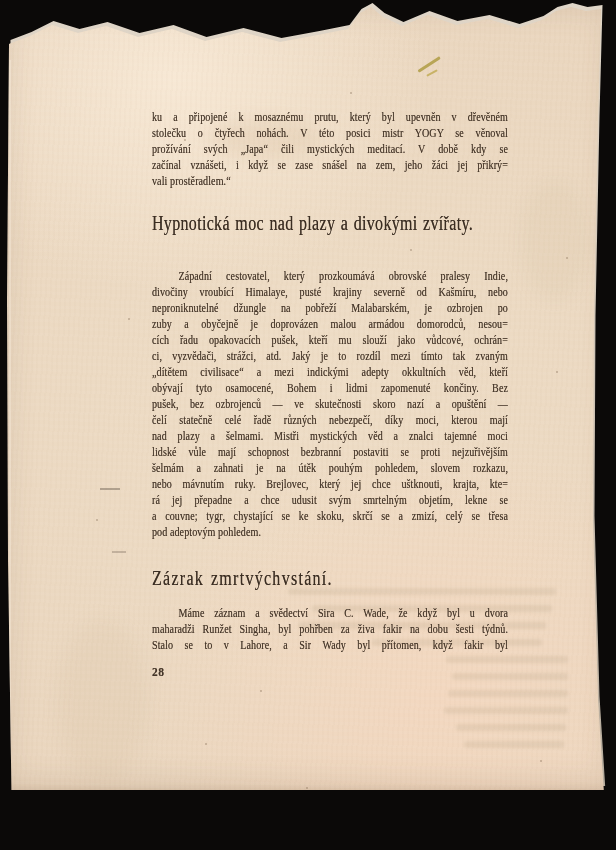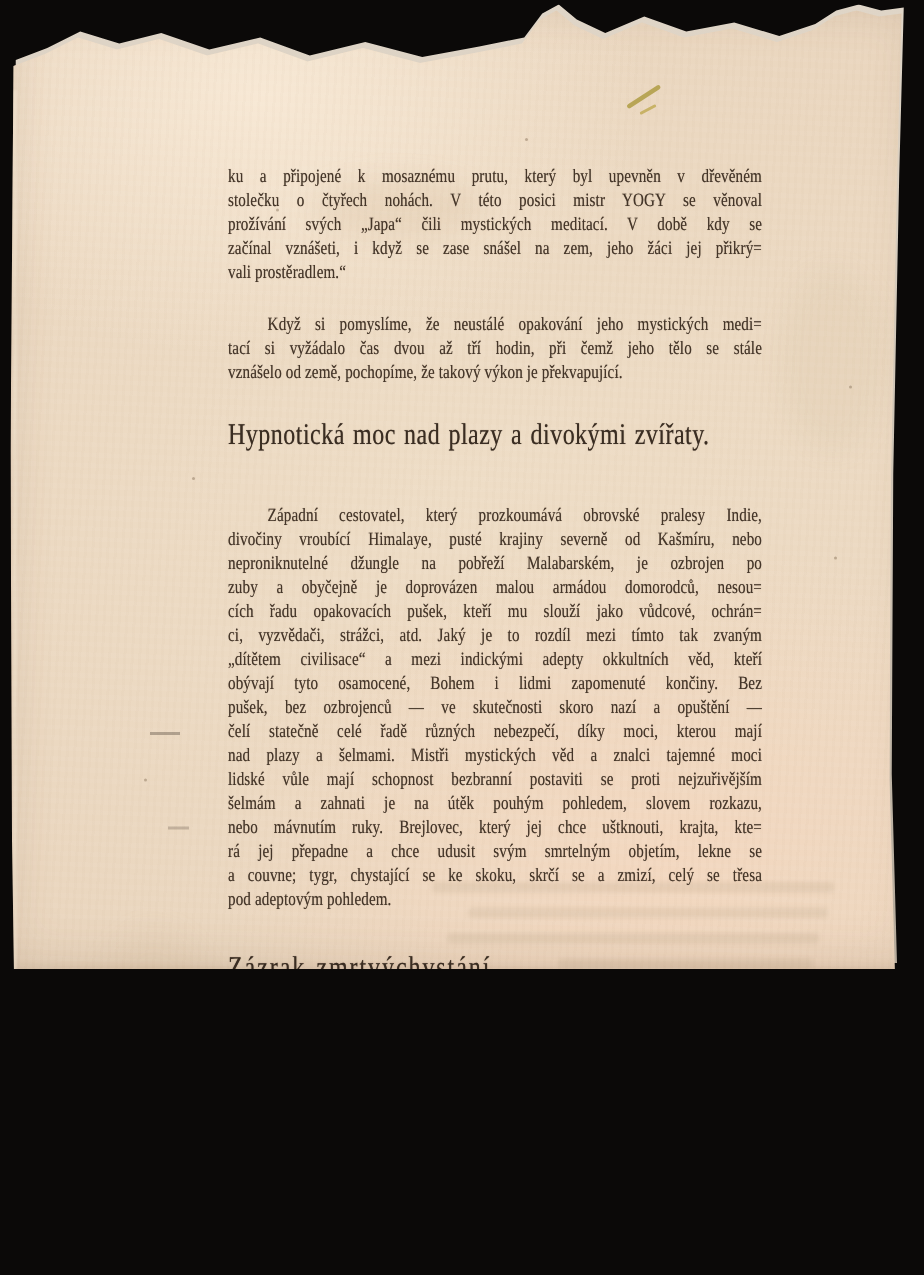--- a/index.html
+++ b/index.html
@@ -1,16 +1,16 @@
 <!DOCTYPE html>
 <html><head>
 <meta charset="utf-8">
 <style>
   html,body{margin:0;padding:0;background:#0b0908;}
-  .scene{position:relative;width:616px;height:646px;background:#0b0908;overflow:hidden;
+  .scene{position:relative;width:616px;height:790px;background:#0b0908;overflow:hidden;
          font-family:"Liberation Serif","DejaVu Serif",serif;}
   .page-shape{position:absolute;inset:0;
     clip-path:polygon(9px 44px,30px 36px,52px 25px,78px 33px,106px 26px,138px 37px,
       172px 29px,205px 41px,242px 32px,280px 42px,318px 35px,348px 29px,360px 13px,
       371px 7px,383px 17px,402px 26px,428px 15px,456px 25px,488px 19px,518px 28px,
       542px 20px,556px 11px,571px 7px,586px 11px,601px 9px,598px 120px,594px 320px,
       593px 520px,598px 700px,607px 843px,300px 834px,12px 828px,8px 560px,7px 300px);}
   .fiber{background:linear-gradient(180deg,#e0d6c8 0%,#c9beaf 60%,#b5aa9b 100%);
          transform:translate(1.5px,-4px);}
   .paper{
@@ -89,25 +89,20 @@
     <div class="ghost" style="left:464px;top:741px;width:100px;"></div>
 
     <div class="text-block" id="text-block">
         <div class="para" style="margin-top: 0px;">
           <div class="line">ku a připojené k mosaznému prutu, který byl upevněn v dřevěném</div>
           <div class="line">stolečku o čtyřech nohách. V této posici mistr YOGY se věnoval</div>
           <div class="line">prožívání svých „Japa“ čili mystických meditací. V době kdy se</div>
           <div class="line">začínal vznášeti, i když se zase snášel na zem, jeho žáci jej přikrý=</div>
           <div class="line last">vali prostěradlem.“</div>
         </div>
-        <div class="para" style="margin-top: 19px;">
-          <div class="line indent">Když si pomyslíme, že neustálé opakování jeho mystických medi=</div>
-          <div class="line">tací si vyžádalo čas dvou až tří hodin, při čemž jeho tělo se stále</div>
-          <div class="line last">vznášelo od země, pochopíme, že takový výkon je překvapující.</div>
-        </div>
         <div class="heading h1" style="margin-top: 22px;">Hypnotická moc nad plazy a divokými zvířaty.</div>
         <div class="para" style="margin-top: 33px;">
           <div class="line indent">Západní cestovatel, který prozkoumává obrovské pralesy Indie,</div>
           <div class="line">divočiny vroubící Himalaye, pusté krajiny severně od Kašmíru, nebo</div>
           <div class="line">neproniknutelné džungle na pobřeží Malabarském, je ozbrojen po</div>
           <div class="line">zuby a obyčejně je doprovázen malou armádou domorodců, nesou=</div>
           <div class="line">cích řadu opakovacích pušek, kteří mu slouží jako vůdcové, ochrán=</div>
           <div class="line">ci, vyzvědači, strážci, atd. Jaký je to rozdíl mezi tímto tak zvaným</div>
           <div class="line">„dítětem civilisace“ a mezi indickými adepty okkultních věd, kteří</div>
           <div class="line">obývají tyto osamocené, Bohem i lidmi zapomenuté končiny. Bez</div>
@@ -115,17 +110,22 @@
           <div class="line">čelí statečně celé řadě různých nebezpečí, díky moci, kterou mají</div>
           <div class="line">nad plazy a šelmami. Mistři mystických věd a znalci tajemné moci</div>
           <div class="line">lidské vůle mají schopnost bezbranní postaviti se proti nejzuřivějším</div>
           <div class="line">šelmám a zahnati je na útěk pouhým pohledem, slovem rozkazu,</div>
           <div class="line">nebo mávnutím ruky. Brejlovec, který jej chce uštknouti, krajta, kte=</div>
           <div class="line">rá jej přepadne a chce udusit svým smrtelným objetím, lekne se</div>
           <div class="line">a couvne; tygr, chystající se ke skoku, skrčí se a zmizí, celý se třesa</div>
           <div class="line last">pod adeptovým pohledem.</div>
         </div>
         <div class="heading h2" style="margin-top: 26px;">Zázrak zmrtvýchvstání.</div>
+        <div class="para" style="margin-top: 15px;">
+          <div class="line indent">Máme záznam a svědectví Sira C. Wade, že když byl u dvora</div>
+          <div class="line">maharadži Runžet Singha, byl pohřben za živa fakir na dobu šesti týdnů.</div>
+          <div class="line">Stalo se to v Lahore, a Sir Wady byl přítomen, když fakir byl</div>
+        </div>
         <div class="page-number">28</div>
       </div>
 
   </div>
 </div>
 
 </body></html>

